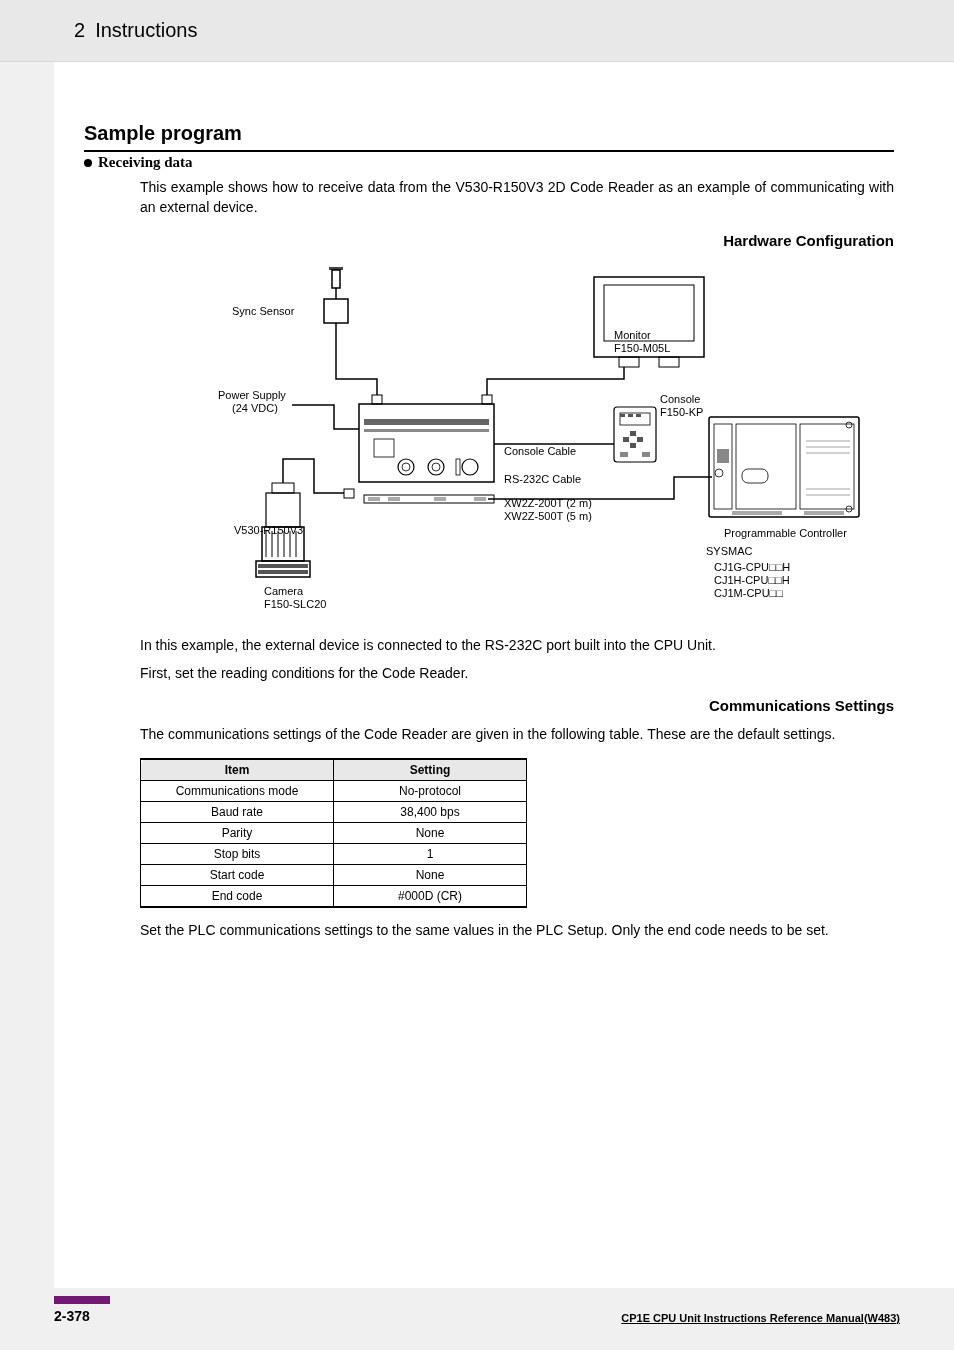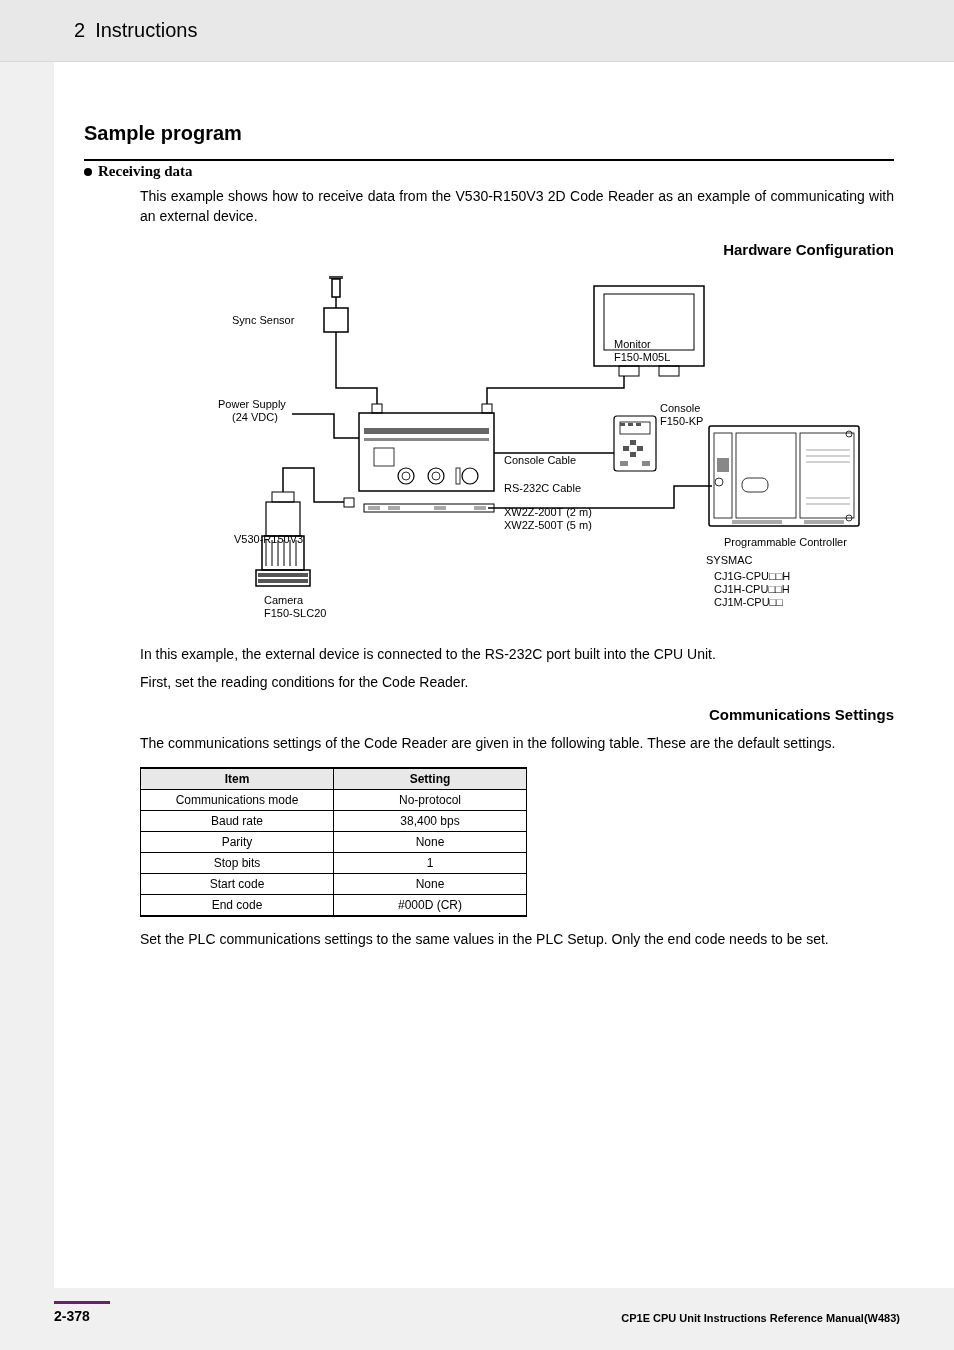--- a/index.html
+++ b/index.html
@@ -41,21 +41,21 @@
     right: 0;
     bottom: 62px;
     background: #fff;
     padding: 60px 60px 0 30px;
     box-sizing: border-box;
   }
   .heading1 {
     font-size: 20px;
     font-weight: bold;
     border-bottom: 2px solid #000;
-    padding-bottom: 14px;
+    padding-bottom: 5px;
     margin: 0 0 2px 0;
   }
   .bullet-line {
     display: flex;
     align-items: center;
     margin-bottom: 4px;
   }
   .bullet-dot {
     width: 8px;
     height: 8px;
@@ -115,28 +115,29 @@
     left: 54px;
     right: 54px;
     bottom: 26px;
     display: flex;
     justify-content: space-between;
     align-items: flex-end;
   }
   .footer-left {
     font-size: 14px;
     font-weight: bold;
-    border-top: 3px solid #701a75;
+    border-top: 8px solid #701a75;
     padding-top: 4px;
     width: 56px;
     text-align: left;
   }
   .footer-right {
     font-size: 11px;
     font-weight: bold;
+    text-decoration: underline;
   }
 </style>
 </head>
 <body>
 
 <div class="page">
 
   <div class="header-bar">
     <span class="header-num">2</span>
     <span class="header-title">Instructions</span>

